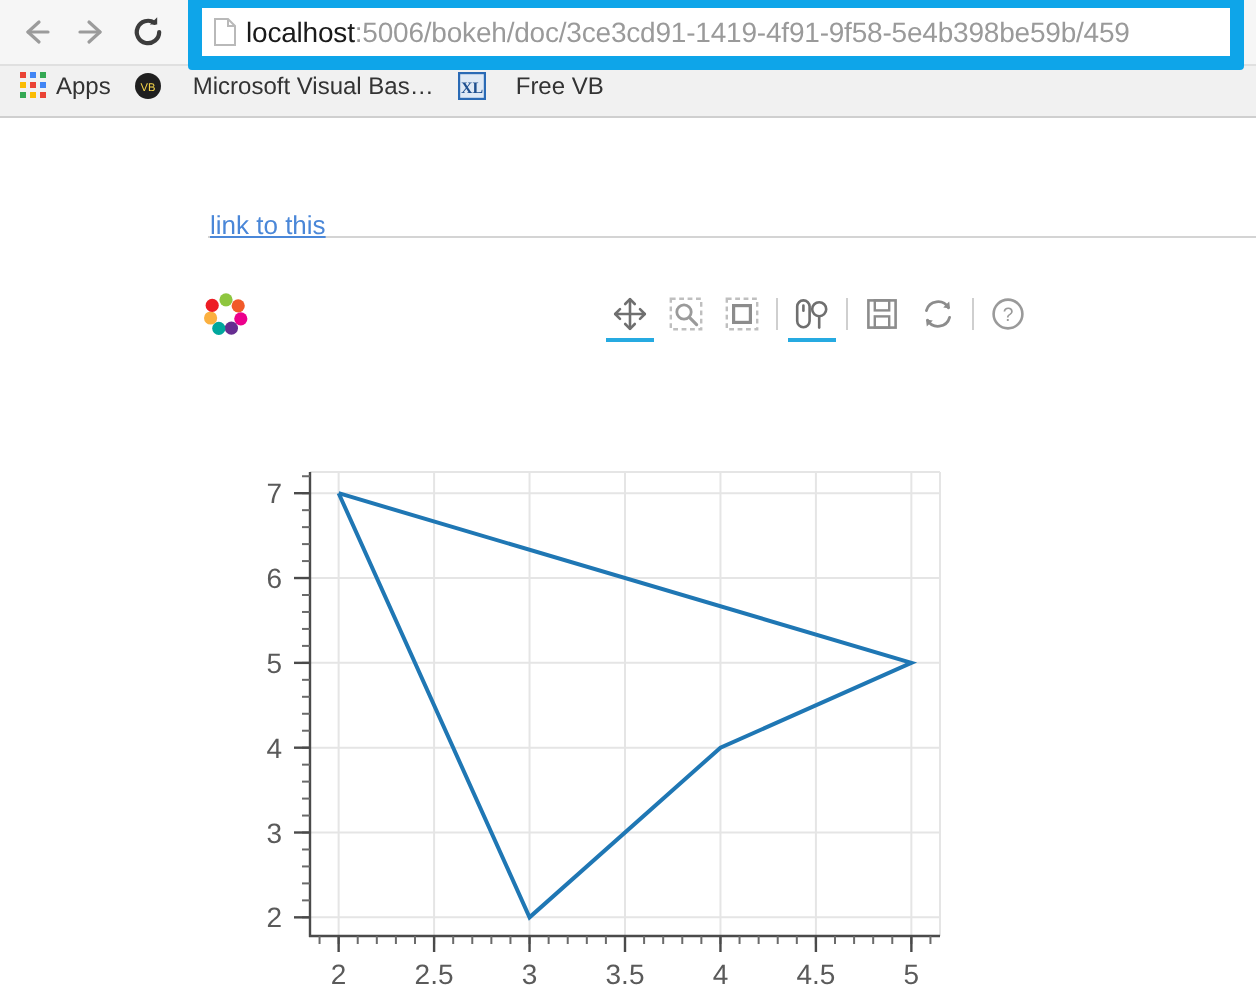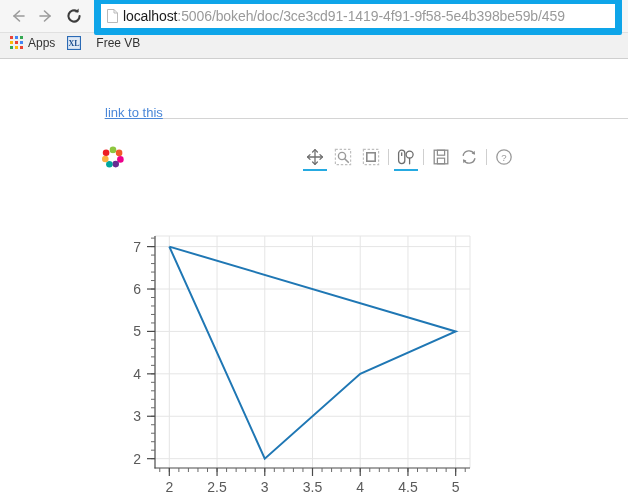--- a/index.html
+++ b/index.html
@@ -214,20 +214,29 @@
         <i style="background:#fbbc05"></i>
           <i style="background:#ea4335"></i>
           <i style="background:#4285f4"></i>
         <i style="background:#34a853"></i>
           <i style="background:#fbbc05"></i>
           <i style="background:#ea4335"></i>
       </span>
       <span class="bm-label">Apps</span>
     </div>
 
+    <div class="bm">
+      <span class="bm-ico">
+        <svg width="14" height="14" viewBox="0 0 14 14">
+          <circle cx="7" cy="7" r="6.5" fill="#1f1f1f"></circle>
+          <text x="7" y="9.6" font-size="5.6" fill="#f3d34a" text-anchor="middle" font-family="Liberation Sans, sans-serif">VB</text>
+        </svg>
+      </span>
+      <span class="bm-label">Microsoft Visual Bas…</span>
+    </div>
 
 
 
 
     <div class="bm">
       <span class="bm-ico">
         <svg width="14" height="14" viewBox="0 0 14 14">
           <rect x="0.5" y="0.5" width="13" height="13" fill="#dfe9f5" stroke="#2a6ab5" stroke-width="1.2"></rect>
           <text x="7" y="10.3" font-size="8" fill="#1e4f8f" text-anchor="middle" font-family="Liberation Serif, serif" font-weight="bold">XL</text>
         </svg>

